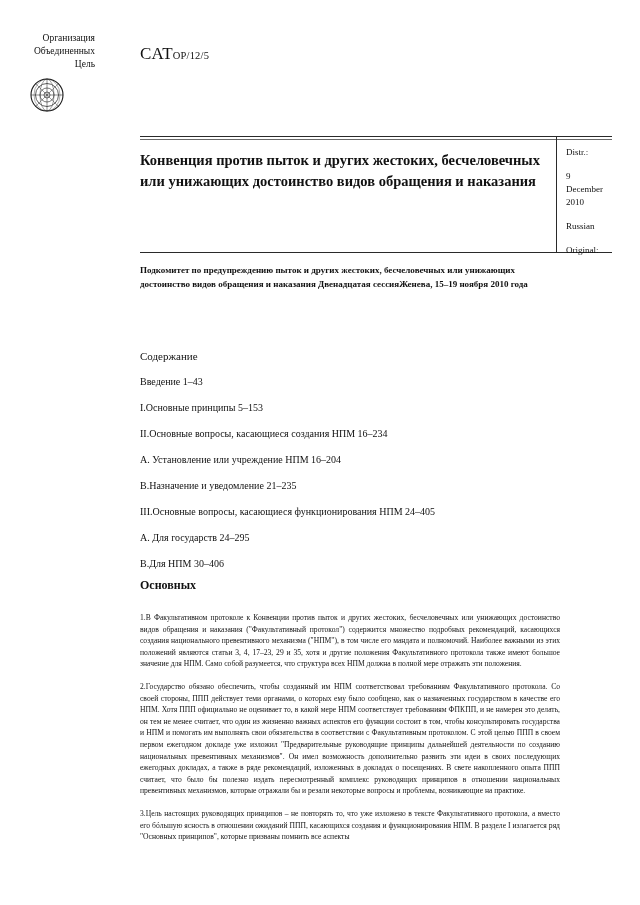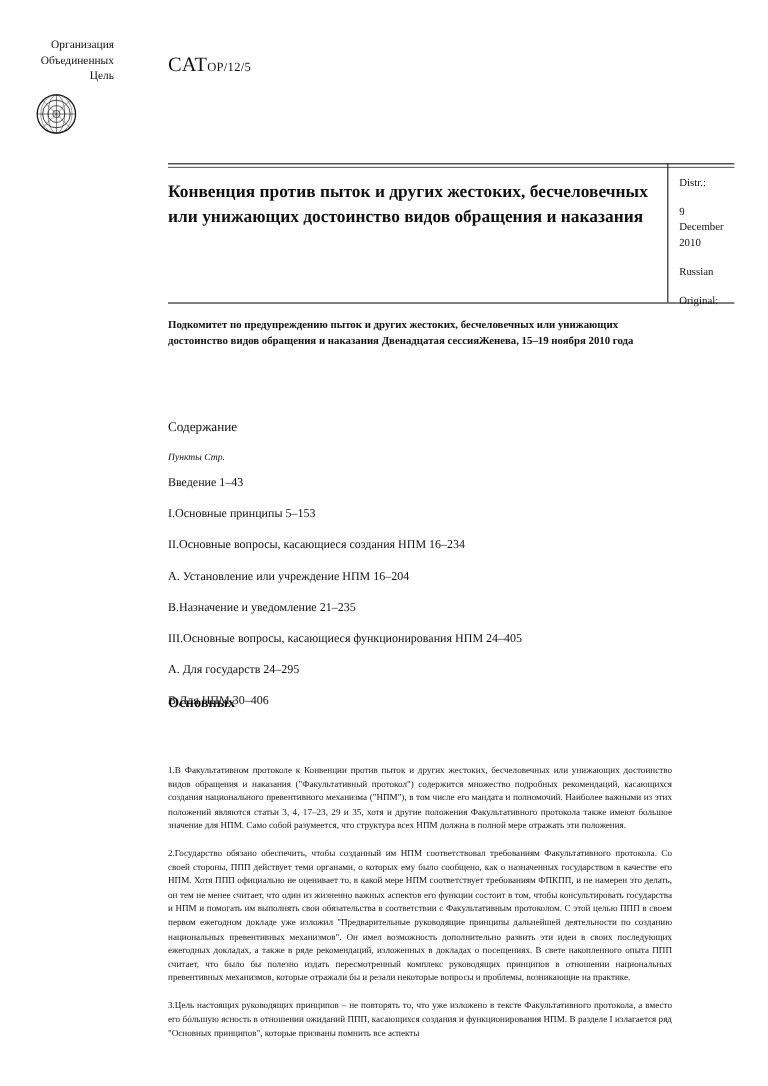--- a/index.html
+++ b/index.html
@@ -173,21 +173,21 @@
     position: absolute;
     left: 140px;
     top: 578px;
     font-size: 12px;
     font-weight: bold;
     color: #111;
   }
   .body-text {
     position: absolute;
     left: 140px;
-    top: 636px;
+    top: 612px;
     width: 420px;
     font-size: 7.6px;
     line-height: 11.6px;
     text-align: justify;
     color: #141414;
   }
   .body-text p {
     margin: 0 0 11px 0;
   }
 </style>
@@ -241,21 +241,20 @@
     </div>
     <div class="grp">Russian</div>
     <div class="grp">Original:</div>
   </div>
 
   <div class="subcom">Подкомитет по предупреждению пыток и других жестоких, бесчеловечных или унижающих достоинство видов обращения и наказания Двенадцатая сессияЖенева, 15–19 ноября 2010 года</div>
 
 
   <div class="toc-heading">Содержание</div>
   <div class="toc">
-    <div class="toc-colhead">Пункты Стр.</div>
     <div class="toc-row">Введение 1–43</div>
     <div class="toc-row">I.Основные принципы 5–153</div>
     <div class="toc-row">II.Основные вопросы, касающиеся создания НПМ 16–234</div>
     <div class="toc-row">A. Установление или учреждение НПМ 16–204</div>
     <div class="toc-row">B.Назначение и уведомление 21–235</div>
     <div class="toc-row">III.Основные вопросы, касающиеся функционирования НПМ 24–405</div>
     <div class="toc-row">A. Для государств 24–295</div>
     <div class="toc-row">B.Для НПМ 30–406</div>
   </div>
 

